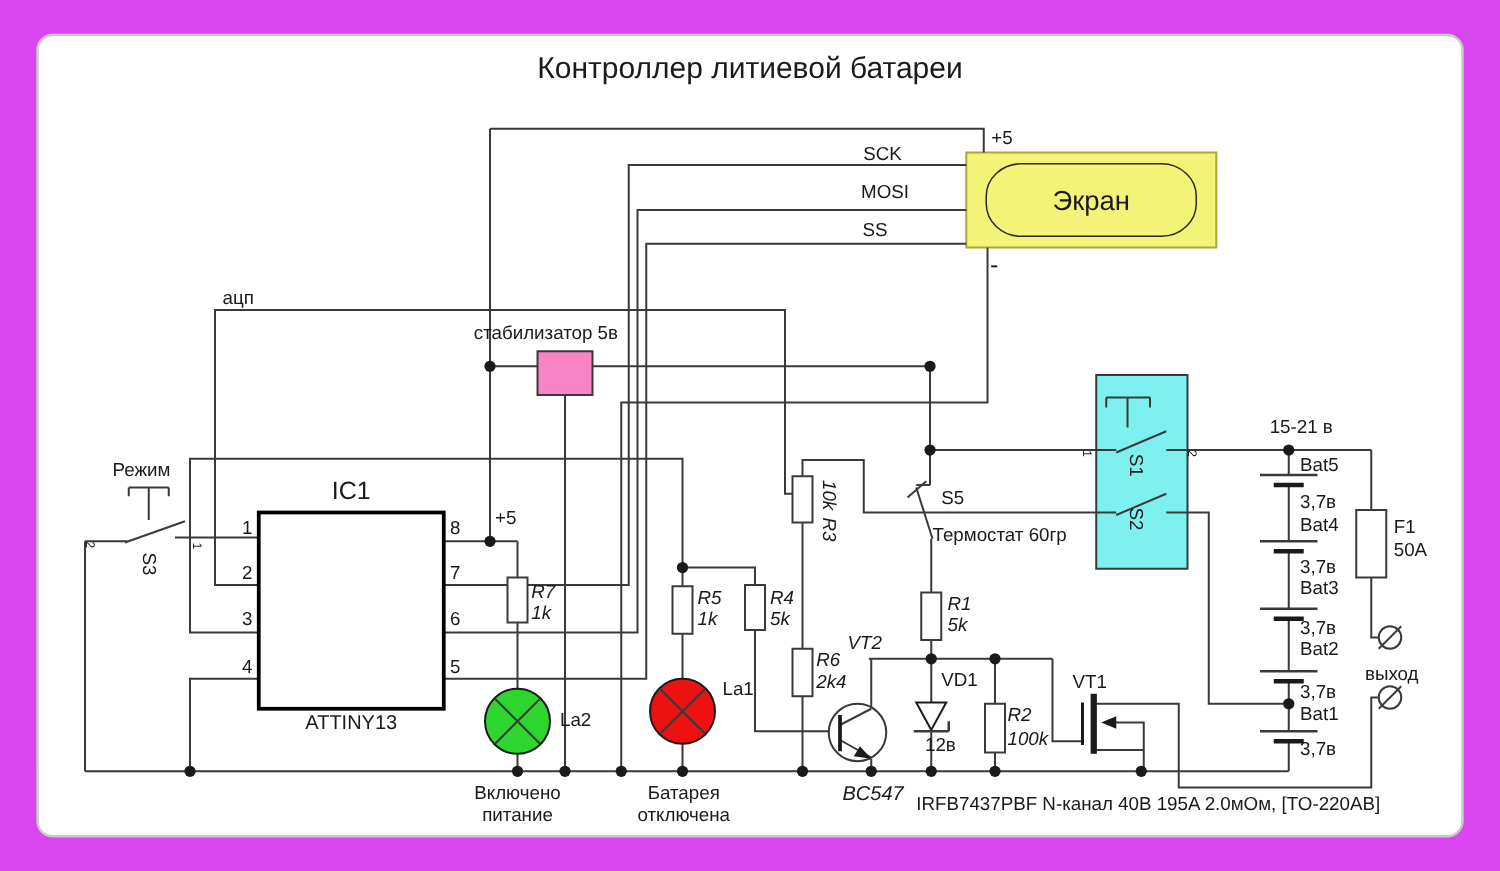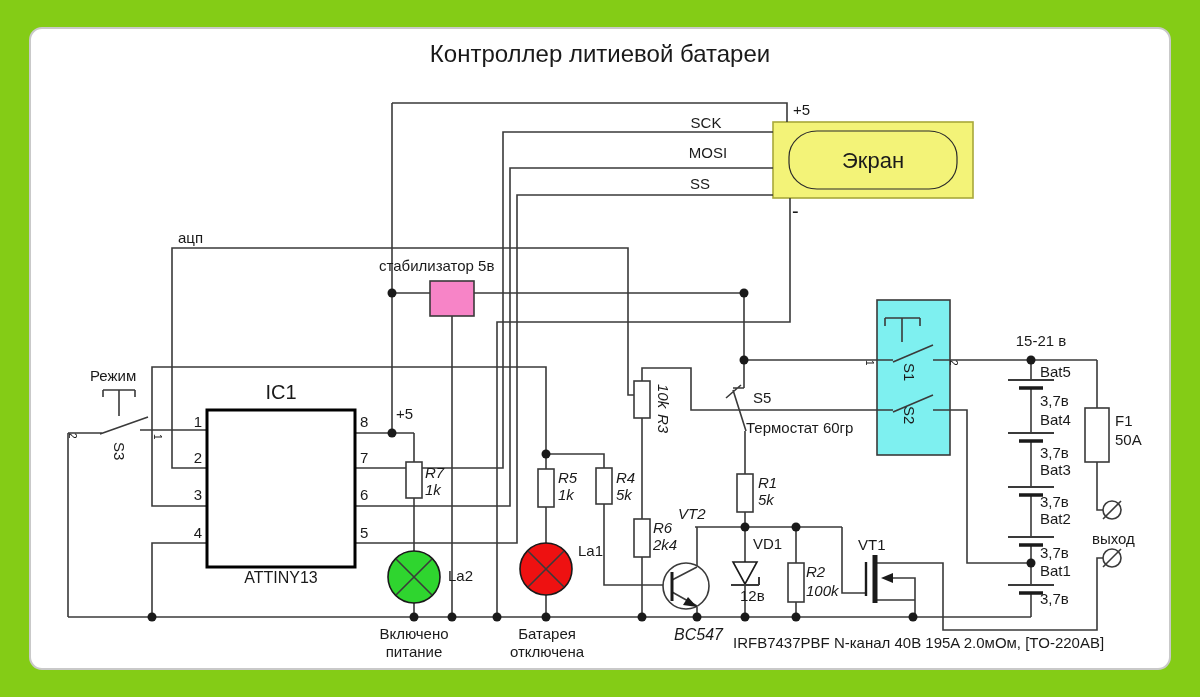--- a/index.html
+++ b/index.html
@@ -1,16 +1,16 @@
 <!DOCTYPE html>
 <html><head>
 <meta charset="utf-8">
 <style>
   html,body{margin:0;padding:0;background:#fff;}
-  .page{position:relative;width:1200px;height:697px;background:#84cc16;font-family:"Liberation Sans",sans-serif;}
+  .page{position:relative;width:1200px;height:697px;background:#d946ef;font-family:"Liberation Sans",sans-serif;}
   svg{position:absolute;left:0;top:0;}
   .wire{stroke:#3a3a3a;stroke-width:1.6;fill:none;}
   .wire2{stroke:#3a3a3a;stroke-width:2;fill:none;}
   .body{fill:#ffffff;stroke:#3a3a3a;stroke-width:1.6;}
   .dot{fill:#1a1a1a;stroke:none;}
   text{fill:#1a1a1a;font-size:15px;font-family:"Liberation Sans",sans-serif;}
   .t24{font-size:24px;}
   .t22{font-size:22px;}
   .t20{font-size:20px;}
   .t16{font-size:16px;}

